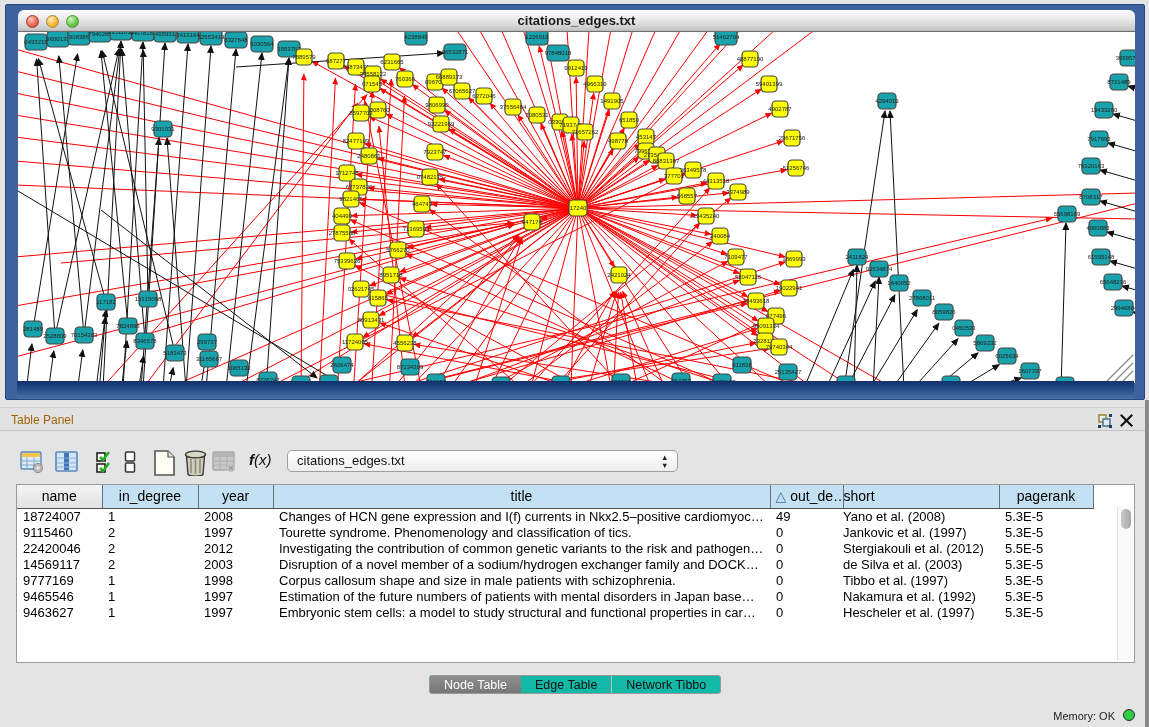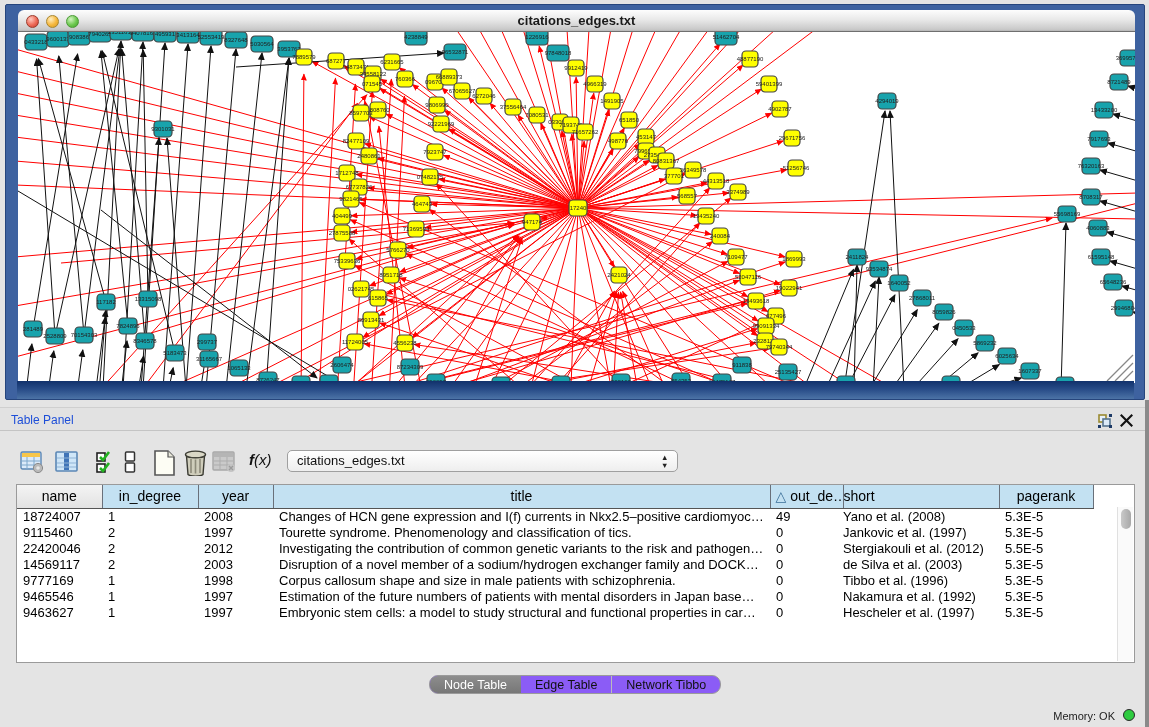--- a/index.html
+++ b/index.html
@@ -10,34 +10,34 @@
 #titlebar{position:absolute;left:12px;top:5px;width:1117px;height:22px;
   background:linear-gradient(180deg,#fdfdfd 0%,#e9e9e9 45%,#c9c9c9 92%,#b6b6b6 100%);
   border-radius:6px 6px 0 0;border-bottom:1px solid #6f6f6f}
 #titlebar .t{position:absolute;left:0;right:0;top:3px;text-align:center;
   font-size:13px;font-weight:bold;color:#1a1a1a}
 .tl{position:absolute;top:5px;width:13px;height:13px;border-radius:50%}
 #canvas{position:absolute;left:12px;top:27px;width:1117px;height:351px;background:#fff;overflow:hidden}
 #tpanel{position:absolute;left:0;top:400px;width:1149px;height:327px;background:#e4e4e4}
 #tpbar{position:absolute;left:0;top:7px;width:1145px;height:24px;
   background:#e2e2e2;border-top:1px solid #cfcfcf;border-bottom:1px solid #c4c4c4}
-#tpbar .t{position:absolute;left:11px;top:5px;font-size:12px;color:#1d4ed8}
+#tpbar .t{position:absolute;left:11px;top:5px;font-size:12px;color:#a16207}
 #toolbar{position:absolute;left:0;top:32px;width:1145px;height:52px}
 .ticon{position:absolute;top:18px}
 #combo{position:absolute;left:287px;top:18px;width:391px;height:22px;background:linear-gradient(180deg,#fff,#eee);
   border:1px solid #9f9f9f;border-radius:5px;font-size:13px;color:#111;line-height:20px;padding-left:9px}
 #combo .ar{position:absolute;right:7px;top:0;width:9px;height:22px}#combo .ar i{position:absolute;left:0;font-style:normal;font-size:7.5px;color:#222;line-height:7px}
 #tblbox{position:absolute;left:16px;top:84px;width:1119px;height:179px;background:#fff;border:1px solid #9a9a9a}
 table{border-collapse:collapse;table-layout:fixed;width:1076px;font-size:13px;color:#000}
 th{background:#c3e1f2;border-right:1px solid #69707a;border-bottom:1px solid #555;font-weight:normal;font-size:14px;height:23px;overflow:hidden;white-space:nowrap}
 td{height:16px;overflow:hidden;white-space:nowrap;padding:0 0 0 6px}
 .c1{width:85px}.c2{width:96px}.c3{width:75px}.c4{width:497px}.c5{width:73px}.c6{width:156px;text-align:left;padding:0}.c7{width:94px}
 #vsb{position:absolute;right:1px;top:22px;bottom:1px;width:16px;background:#fafafa;border-left:1px solid #e0e0e0}
 #vsb .th{position:absolute;left:2.5px;top:2px;width:10px;height:20px;background:linear-gradient(90deg,#c9c9c9,#a8a8a8);border-radius:5px}
-#tabs{position:absolute;left:429px;top:275px;height:19px;display:flex;border:1px solid #9a9a9a;border-radius:9px;overflow:hidden;background:#8b5cf6}
+#tabs{position:absolute;left:429px;top:275px;height:19px;display:flex;border:1px solid #9a9a9a;border-radius:3px;overflow:hidden;background:#14b8a6}
 #tabs div{font-size:12.5px;padding:1px 14px 0;line-height:17px;color:#111}
 #tabs .sel{background:linear-gradient(180deg,#8d8d8d,#777);color:#fff}
 #tabs .sep{border-left:1px solid #bbb;padding:0;width:0}
 #mem{position:absolute;right:34px;top:310px;font-size:11px;color:#222}
 #memdot{position:absolute;right:14px;top:309px;width:12px;height:12px;border-radius:50%;
   background:#2ecc40;border:1.5px solid #2a2a2a}
 #rstrip{position:absolute;right:0;top:400px;width:4px;height:327px;background:#8a8a8a}
 </style></head><body>
 <div id="netwin">
   <div id="titlebar">
@@ -680,21 +680,21 @@
             <td class="c5">0</td>
             <td class="c6">de Silva et al. (2003)</td>
             <td class="c7">5.3E-5</td>
           </tr>
           <tr>
             <td class="c1">9777169</td>
             <td class="c2">1</td>
             <td class="c3">1998</td>
             <td class="c4">Corpus callosum shape and size in male patients with schizophrenia.</td>
             <td class="c5">0</td>
-            <td class="c6">Tibbo et al. (1996)</td>
+            <td class="c6">Tibbo et al. (1997)</td>
             <td class="c7">5.3E-5</td>
           </tr>
           <tr>
             <td class="c1">9465546</td>
             <td class="c2">1</td>
             <td class="c3">1997</td>
             <td class="c4">Estimation of the future numbers of patients with mental disorders in Japan base…</td>
             <td class="c5">0</td>
             <td class="c6">Nakamura et al. (1992)</td>
             <td class="c7">5.3E-5</td>

